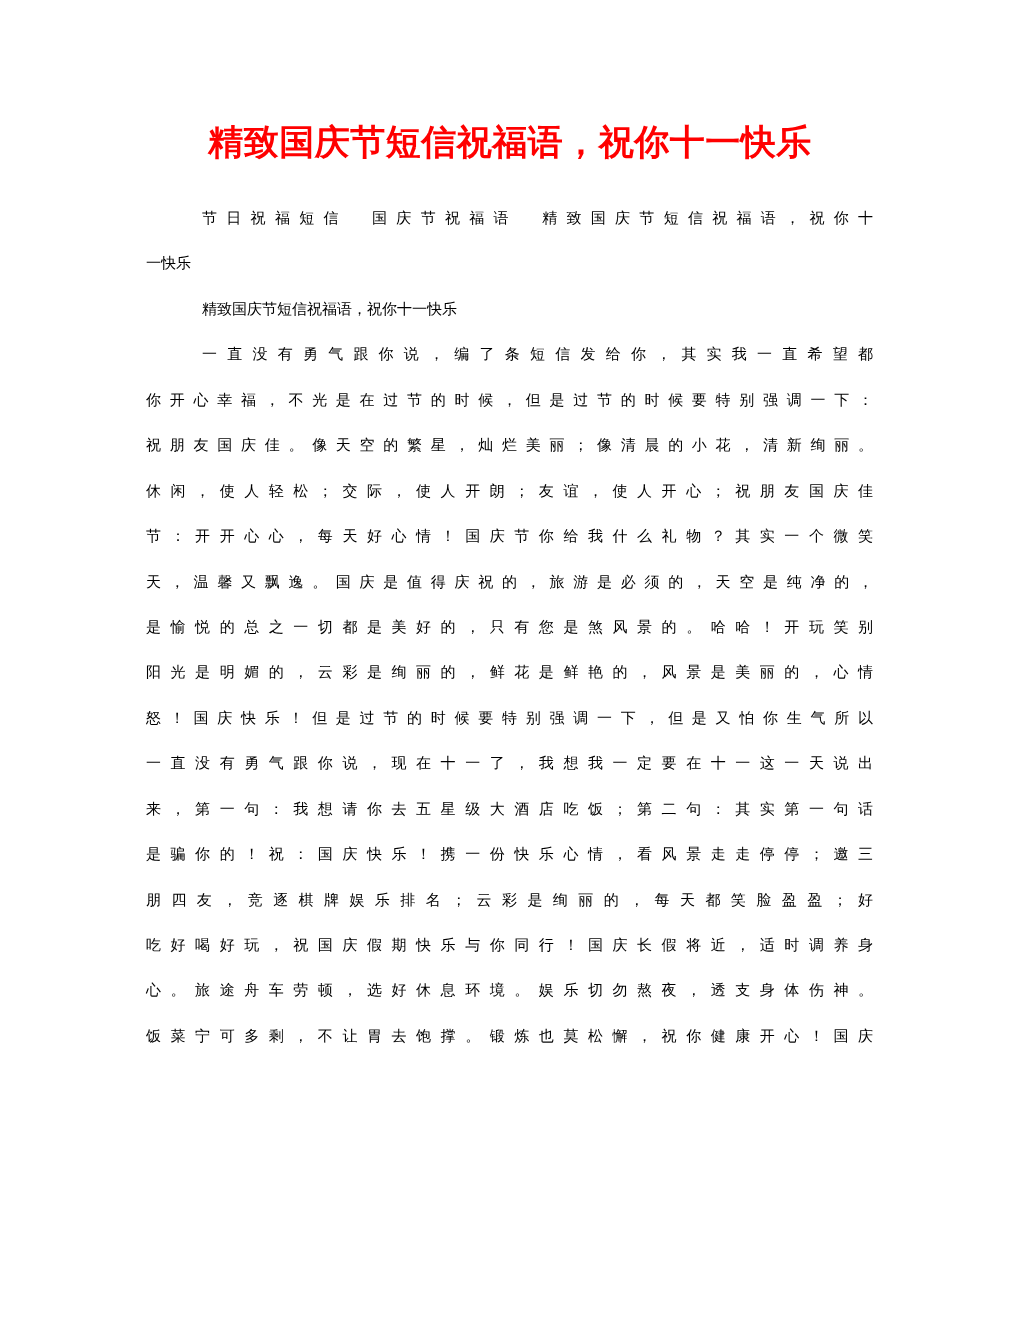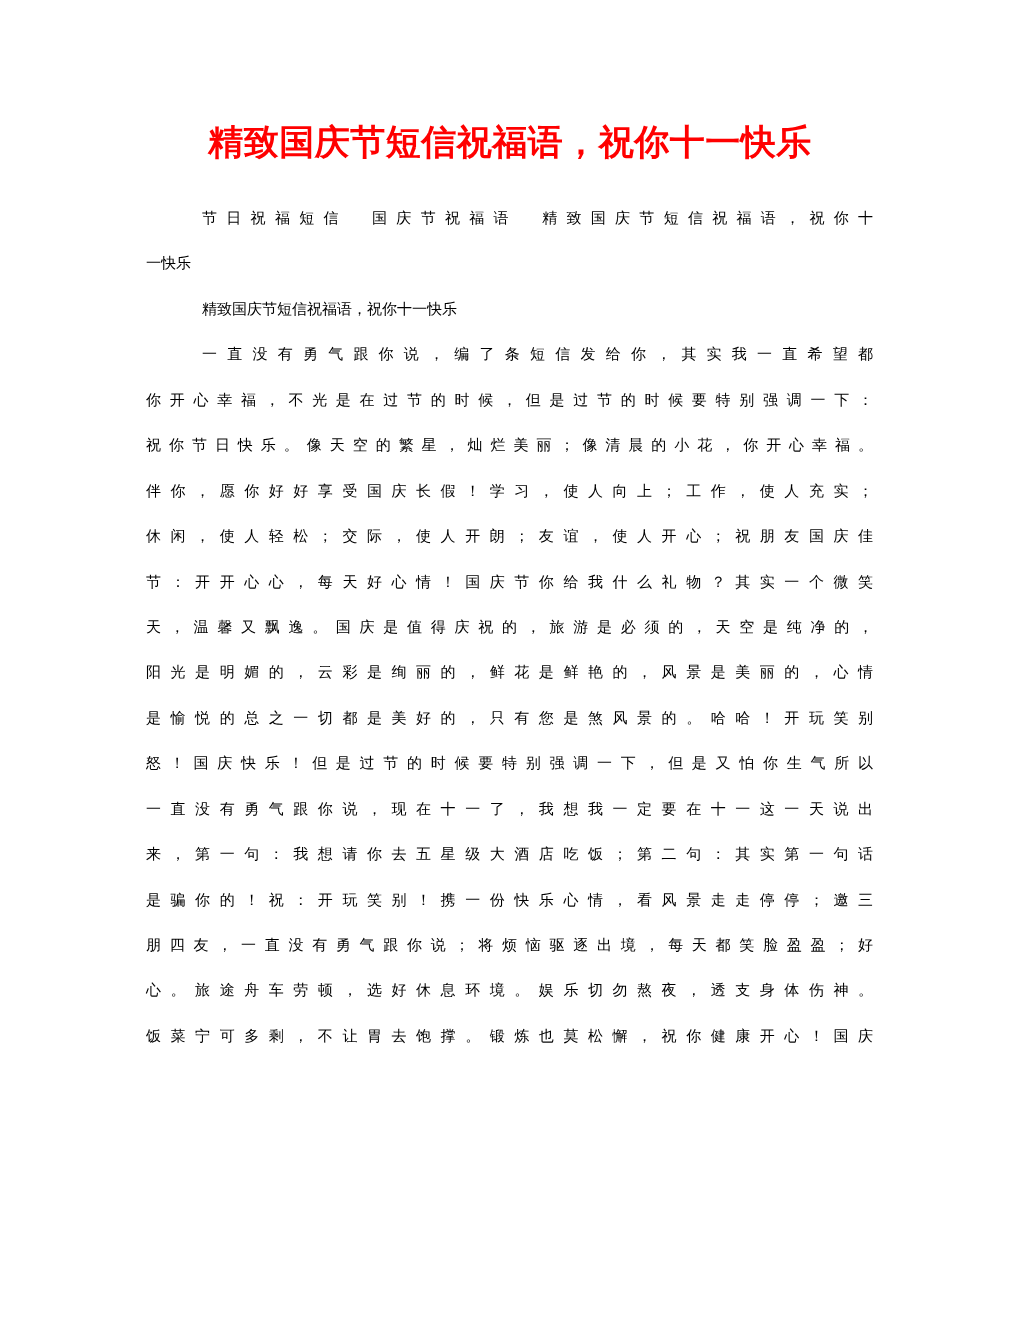--- a/index.html
+++ b/index.html
@@ -58,28 +58,28 @@
 <body>
 
 <div class="page">
   <h1 class="doc-title" style="color: rgb(255, 0, 0);">精致国庆节短信祝福语，祝你十一快乐</h1>
   <div class="doc-body">
       <div class="text-line justify indent">节日祝福短信　国庆节祝福语　精致国庆节短信祝福语，祝你十</div>
       <div class="text-line">一快乐</div>
       <div class="text-line indent">精致国庆节短信祝福语，祝你十一快乐</div>
       <div class="text-line justify indent">一直没有勇气跟你说，编了条短信发给你，其实我一直希望都</div>
       <div class="text-line justify">你开心幸福，不光是在过节的时候，但是过节的时候要特别强调一下：</div>
-      <div class="text-line justify">祝你节日快乐。像天空的繁星，灿烂美丽；像清晨的小花，你开心幸福。</div>
-      <div class="text-line justify">伴你，愿你好好享受国庆长假！学习，使人向上；工作，使人充实；</div>
+      <div class="text-line justify">祝朋友国庆佳。像天空的繁星，灿烂美丽；像清晨的小花，清新绚丽。</div>
       <div class="text-line justify">休闲，使人轻松；交际，使人开朗；友谊，使人开心；祝朋友国庆佳</div>
       <div class="text-line justify">节：开开心心，每天好心情！国庆节你给我什么礼物？其实一个微笑</div>
       <div class="text-line justify">天，温馨又飘逸。国庆是值得庆祝的，旅游是必须的，天空是纯净的，</div>
+      <div class="text-line justify">是愉悦的总之一切都是美好的，只有您是煞风景的。哈哈！开玩笑别</div>
       <div class="text-line justify">阳光是明媚的，云彩是绚丽的，鲜花是鲜艳的，风景是美丽的，心情</div>
-      <div class="text-line justify">是愉悦的总之一切都是美好的，只有您是煞风景的。哈哈！开玩笑别</div>
       <div class="text-line justify">怒！国庆快乐！但是过节的时候要特别强调一下，但是又怕你生气所以</div>
       <div class="text-line justify">一直没有勇气跟你说，现在十一了，我想我一定要在十一这一天说出</div>
       <div class="text-line justify">来，第一句：我想请你去五星级大酒店吃饭；第二句：其实第一句话</div>
-      <div class="text-line justify">是骗你的！祝：开玩笑别！携一份快乐心情，看风景走走停停；邀三</div>
-      <div class="text-line justify">朋四友，一直没有勇气跟你说；将烦恼驱逐出境，每天都笑脸盈盈；好</div>
+      <div class="text-line justify">是骗你的！祝：国庆快乐！携一份快乐心情，看风景走走停停；邀三</div>
+      <div class="text-line justify">朋四友，竞逐棋牌娱乐排名；云彩是绚丽的，每天都笑脸盈盈；好</div>
+      <div class="text-line justify">吃好喝好玩，祝国庆假期快乐与你同行！国庆长假将近，适时调养身</div>
       <div class="text-line justify">心。旅途舟车劳顿，选好休息环境。娱乐切勿熬夜，透支身体伤神。</div>
       <div class="text-line justify">饭菜宁可多剩，不让胃去饱撑。锻炼也莫松懈，祝你健康开心！国庆</div>
     </div>
 </div>
 
 </body></html>

